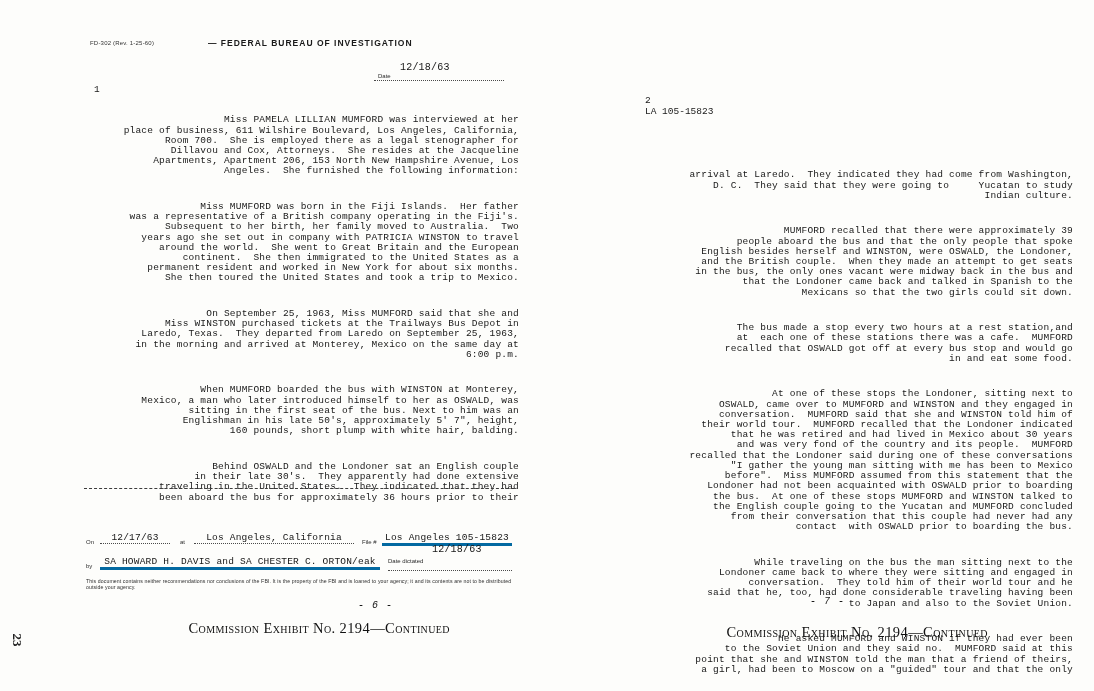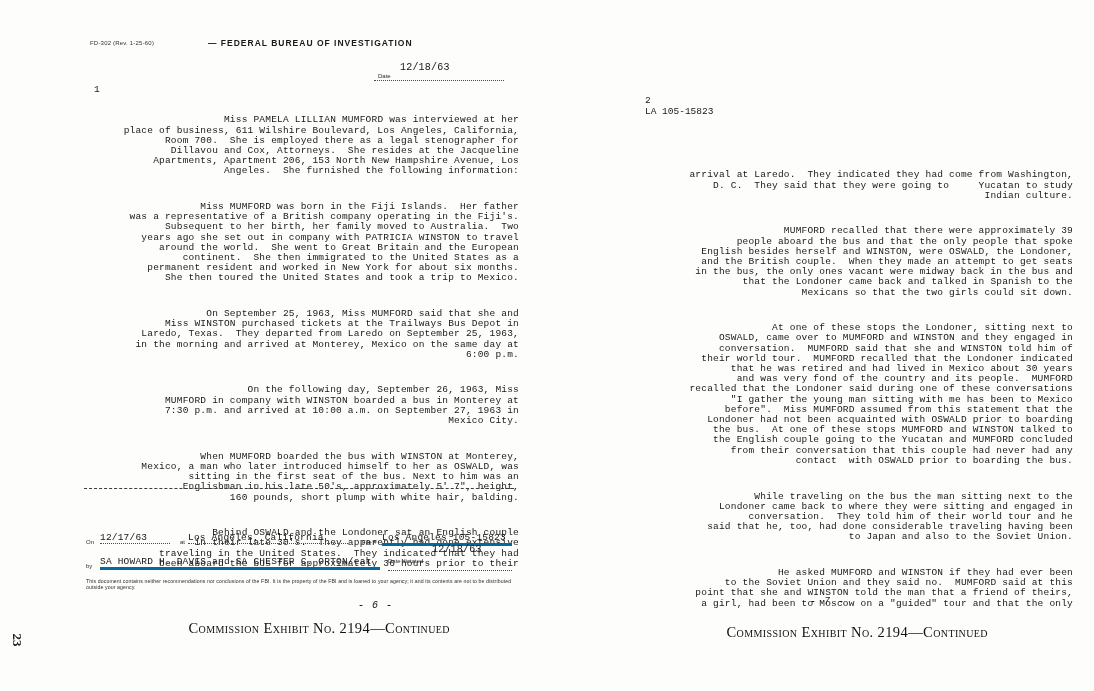--- a/index.html
+++ b/index.html
@@ -4,21 +4,21 @@
 <style>
   html,body{margin:0;padding:0;background:#ffffff;}
   .canvas{
     position:relative;width:1094px;height:691px;background:#fdfdfb;overflow:hidden;
     font-family:"Liberation Mono", monospace;color:#1e1e1e;
   }
   .abs{position:absolute;}
   .body-text{font-size:9.5px;line-height:10.2px;letter-spacing:0.2px;white-space:pre-wrap;color:#181818;}
   .body-text .para{margin:0 0 5px 0;text-align:right;}
   .tiny-label{font-family:"Liberation Sans", sans-serif;font-size:6px;color:#2a2a2a;}
-  .typed{font-size:9.5px;letter-spacing:0.2px;white-space:pre;color:#161616;}
+  .typed{font-size:9.5px;letter-spacing:0.2px;white-space:pre;color:#161616;text-align:center;}
   .u-dot{border-bottom:1px dotted #4a4a4a;}
   .u-solid{border-bottom:3px solid #0369a1;}
   .form-no{font-family:"Liberation Sans", sans-serif;font-size:6px;color:#333;letter-spacing:0.2px;}
   .fbi-title{font-family:"Liberation Sans", sans-serif;font-size:8.5px;font-weight:bold;letter-spacing:1px;color:#1a1a1a;}
   .sep-dashed{border-top:1.5px dashed #3c3c3c;height:0;}
   .disclaimer{font-family:"Liberation Sans", sans-serif;font-size:5.2px;line-height:6.4px;color:#2f2f2f;letter-spacing:0.1px;}
   .pageno{font-size:10px;font-style:italic;letter-spacing:1px;color:#1a1a1a;}
   .caption{
     font-family:"Liberation Serif", serif;font-variant:small-caps;font-size:14.5px;
     color:#111;text-align:right;letter-spacing:0.4px;
@@ -59,41 +59,37 @@
 years ago she set out in company with PATRICIA WINSTON to travel
 around the world.  She went to Great Britain and the European
 continent.  She then immigrated to the United States as a
 permanent resident and worked in New York for about six months.
 She then toured the United States and took a trip to Mexico.</div>
       <div class="para">           On September 25, 1963, Miss MUMFORD said that she and
 Miss WINSTON purchased tickets at the Trailways Bus Depot in
 Laredo, Texas.  They departed from Laredo on September 25, 1963,
 in the morning and arrived at Monterey, Mexico on the same day at
 6:00 p.m.</div>
-      <div class="para">           On the following day, September 26, 1963, Miss
-MUMFORD in company with WINSTON boarded a bus in Monterey at
-7:30 p.m. and arrived at 10:00 a.m. on September 27, 1963 in
-Mexico City.</div>
       <div class="para">           When MUMFORD boarded the bus with WINSTON at Monterey,
 Mexico, a man who later introduced himself to her as OSWALD, was
 sitting in the first seat of the bus. Next to him was an
 Englishman in his late 50's, approximately 5' 7", height,
 160 pounds, short plump with white hair, balding.</div>
       <div class="para">           Behind OSWALD and the Londoner sat an English couple
 in their late 30's.  They apparently had done extensive
 traveling in the United States.  They indicated that they had
 been aboard the bus for approximately 36 hours prior to their</div>
     </div>
 
     <div class="abs sep-dashed" style="left:84px;top:488px;width:430px;"></div>
 
     <div class="abs tiny-label" style="left:86px;top:539px;">On</div>
     <div class="abs typed u-dot" style="left:100px;top:532px;width:70px;">12/17/63</div>
     <div class="abs tiny-label" style="left:180px;top:539px;">at</div>
-    <div class="abs typed u-dot" style="left:188px;top:532px;width:160px;">Los Angeles, California</div>
+    <div class="abs typed u-dot" style="left:194px;top:532px;width:160px;">Los Angeles, California</div>
     <div class="abs tiny-label" style="left:362px;top:539px;">File #</div>
     <div class="abs typed u-solid" style="left:382px;top:532px;width:130px;">Los Angeles 105-15823</div>
 
     <div class="abs tiny-label" style="left:86px;top:563px;">by</div>
     <div class="abs typed u-solid" style="left:100px;top:556px;width:280px;">SA HOWARD H. DAVIS and SA CHESTER C. ORTON/eak</div>
     <div class="abs typed" style="left:432px;top:544px;font-size:10px;">12/18/63</div>
     <div class="abs tiny-label u-dot" style="left:388px;top:558px;width:124px;padding-bottom:6px;">Date dictated</div>
 
     <div class="abs disclaimer" style="left:86px;top:578px;width:428px;">This document contains neither recommendations nor conclusions of the FBI.  It is the property of the FBI  and is loaned to your agency; it and its contents are not to be distributed outside your agency.</div>
 
@@ -111,20 +107,24 @@
       <div class="para">arrival at Laredo.  They indicated they had come from Washington,
 D. C.  They said that they were going to     Yucatan to study
 Indian culture.</div>
       <div class="para">           MUMFORD recalled that there were approximately 39
 people aboard the bus and that the only people that spoke
 English besides herself and WINSTON, were OSWALD, the Londoner,
 and the British couple.  When they made an attempt to get seats
 in the bus, the only ones vacant were midway back in the bus and
 that the Londoner came back and talked in Spanish to the
 Mexicans so that the two girls could sit down.</div>
+      <div class="para">           The bus made a stop every two hours at a rest station,and
+at  each one of these stations there was a cafe.  MUMFORD
+recalled that OSWALD got off at every bus stop and would go
+in and eat some food.</div>
       <div class="para">           At one of these stops the Londoner, sitting next to
 OSWALD, came over to MUMFORD and WINSTON and they engaged in
 conversation.  MUMFORD said that she and WINSTON told him of
 their world tour.  MUMFORD recalled that the Londoner indicated
 that he was retired and had lived in Mexico about 30 years
 and was very fond of the country and its people.  MUMFORD
 recalled that the Londoner said during one of these conversations
 "I gather the young man sitting with me has been to Mexico
 before".  Miss MUMFORD assumed from this statement that the
 Londoner had not been acquainted with OSWALD prior to boarding

